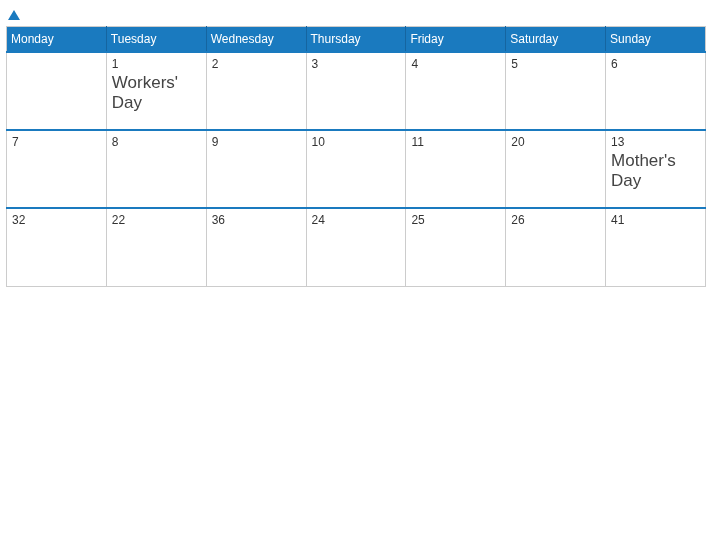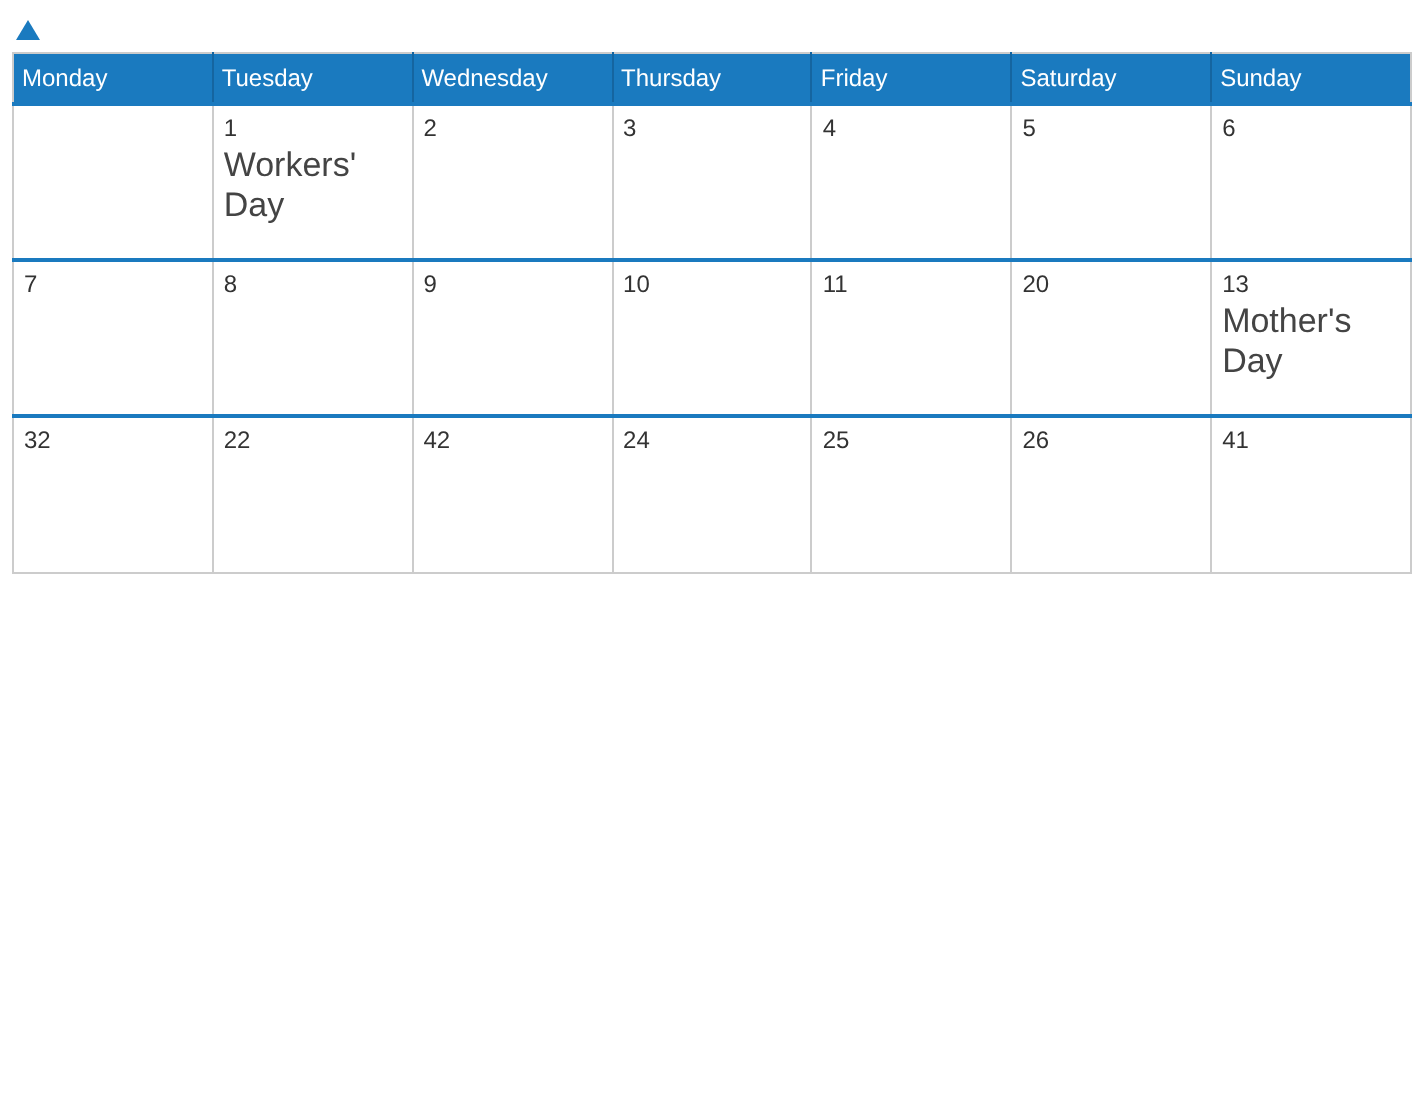--- a/index.html
+++ b/index.html
@@ -189,21 +189,21 @@
           </td>
         </tr>
         <tr>
           <td>
             <span class="day-number">32</span>
           </td>
           <td>
             <span class="day-number">22</span>
           </td>
           <td>
-            <span class="day-number">42</span>
+            <span class="day-number">36</span>
           </td>
           <td>
             <span class="day-number">24</span>
           </td>
           <td>
             <span class="day-number">25</span>
           </td>
           <td>
             <span class="day-number">26</span>
           </td>

